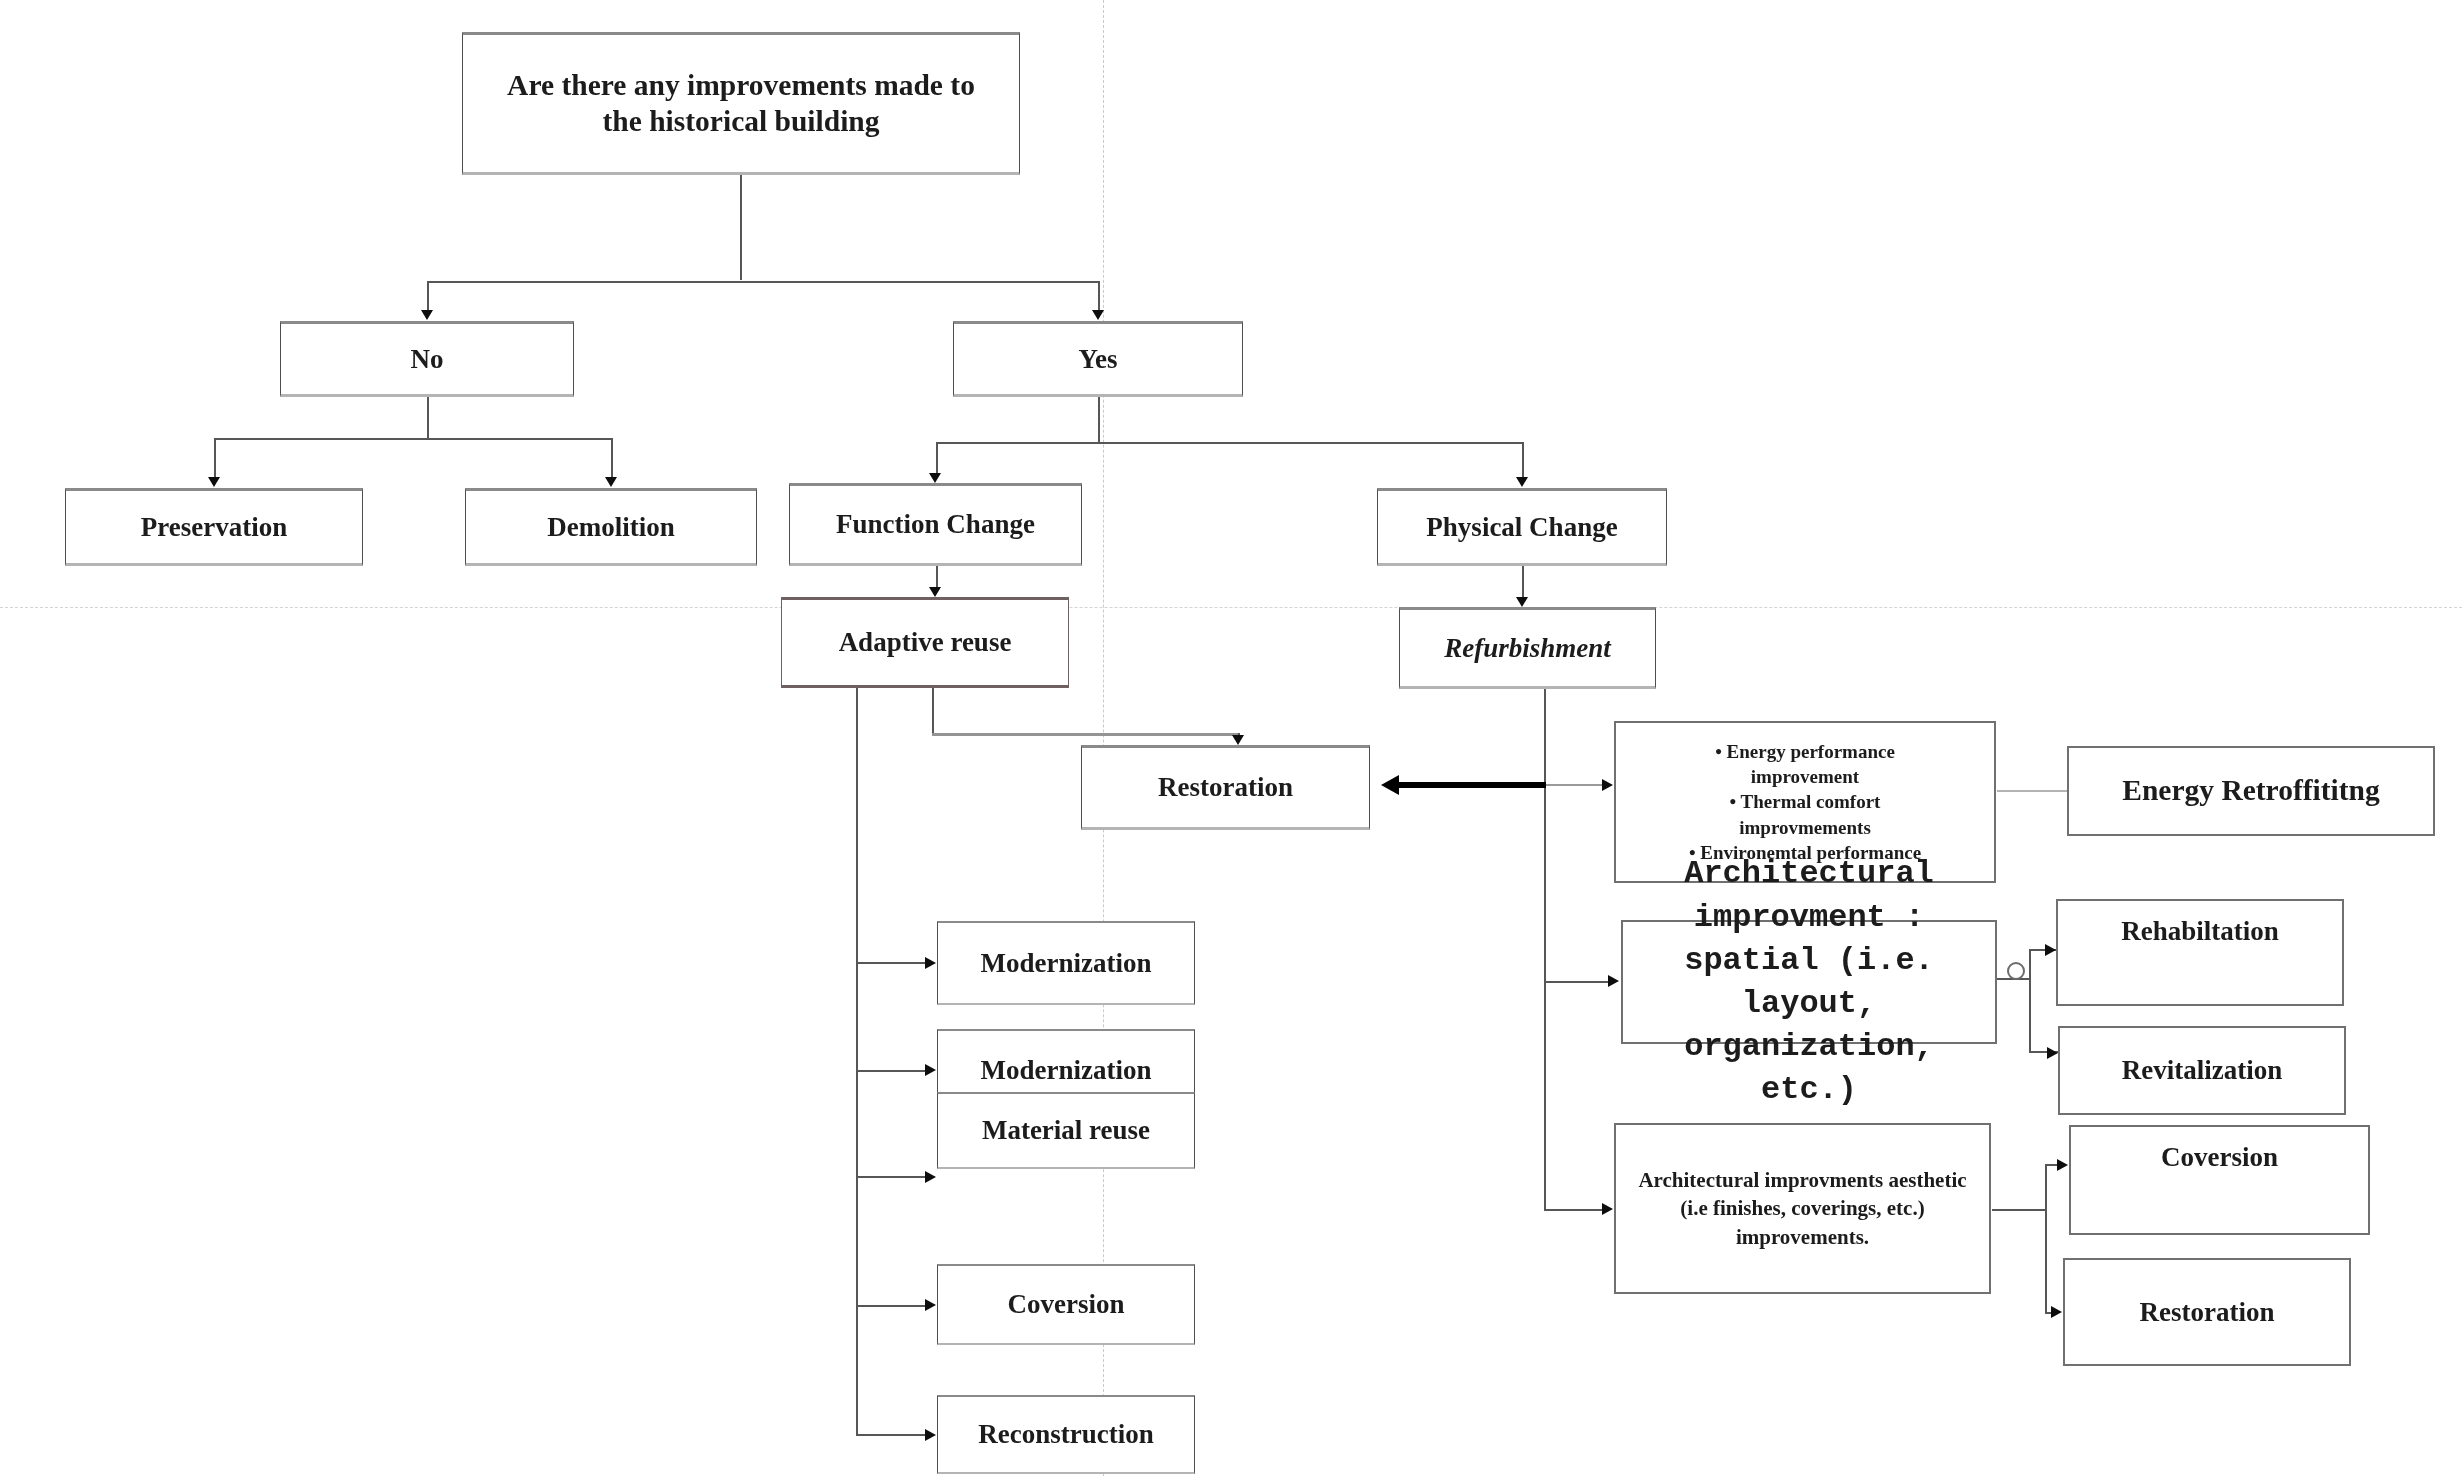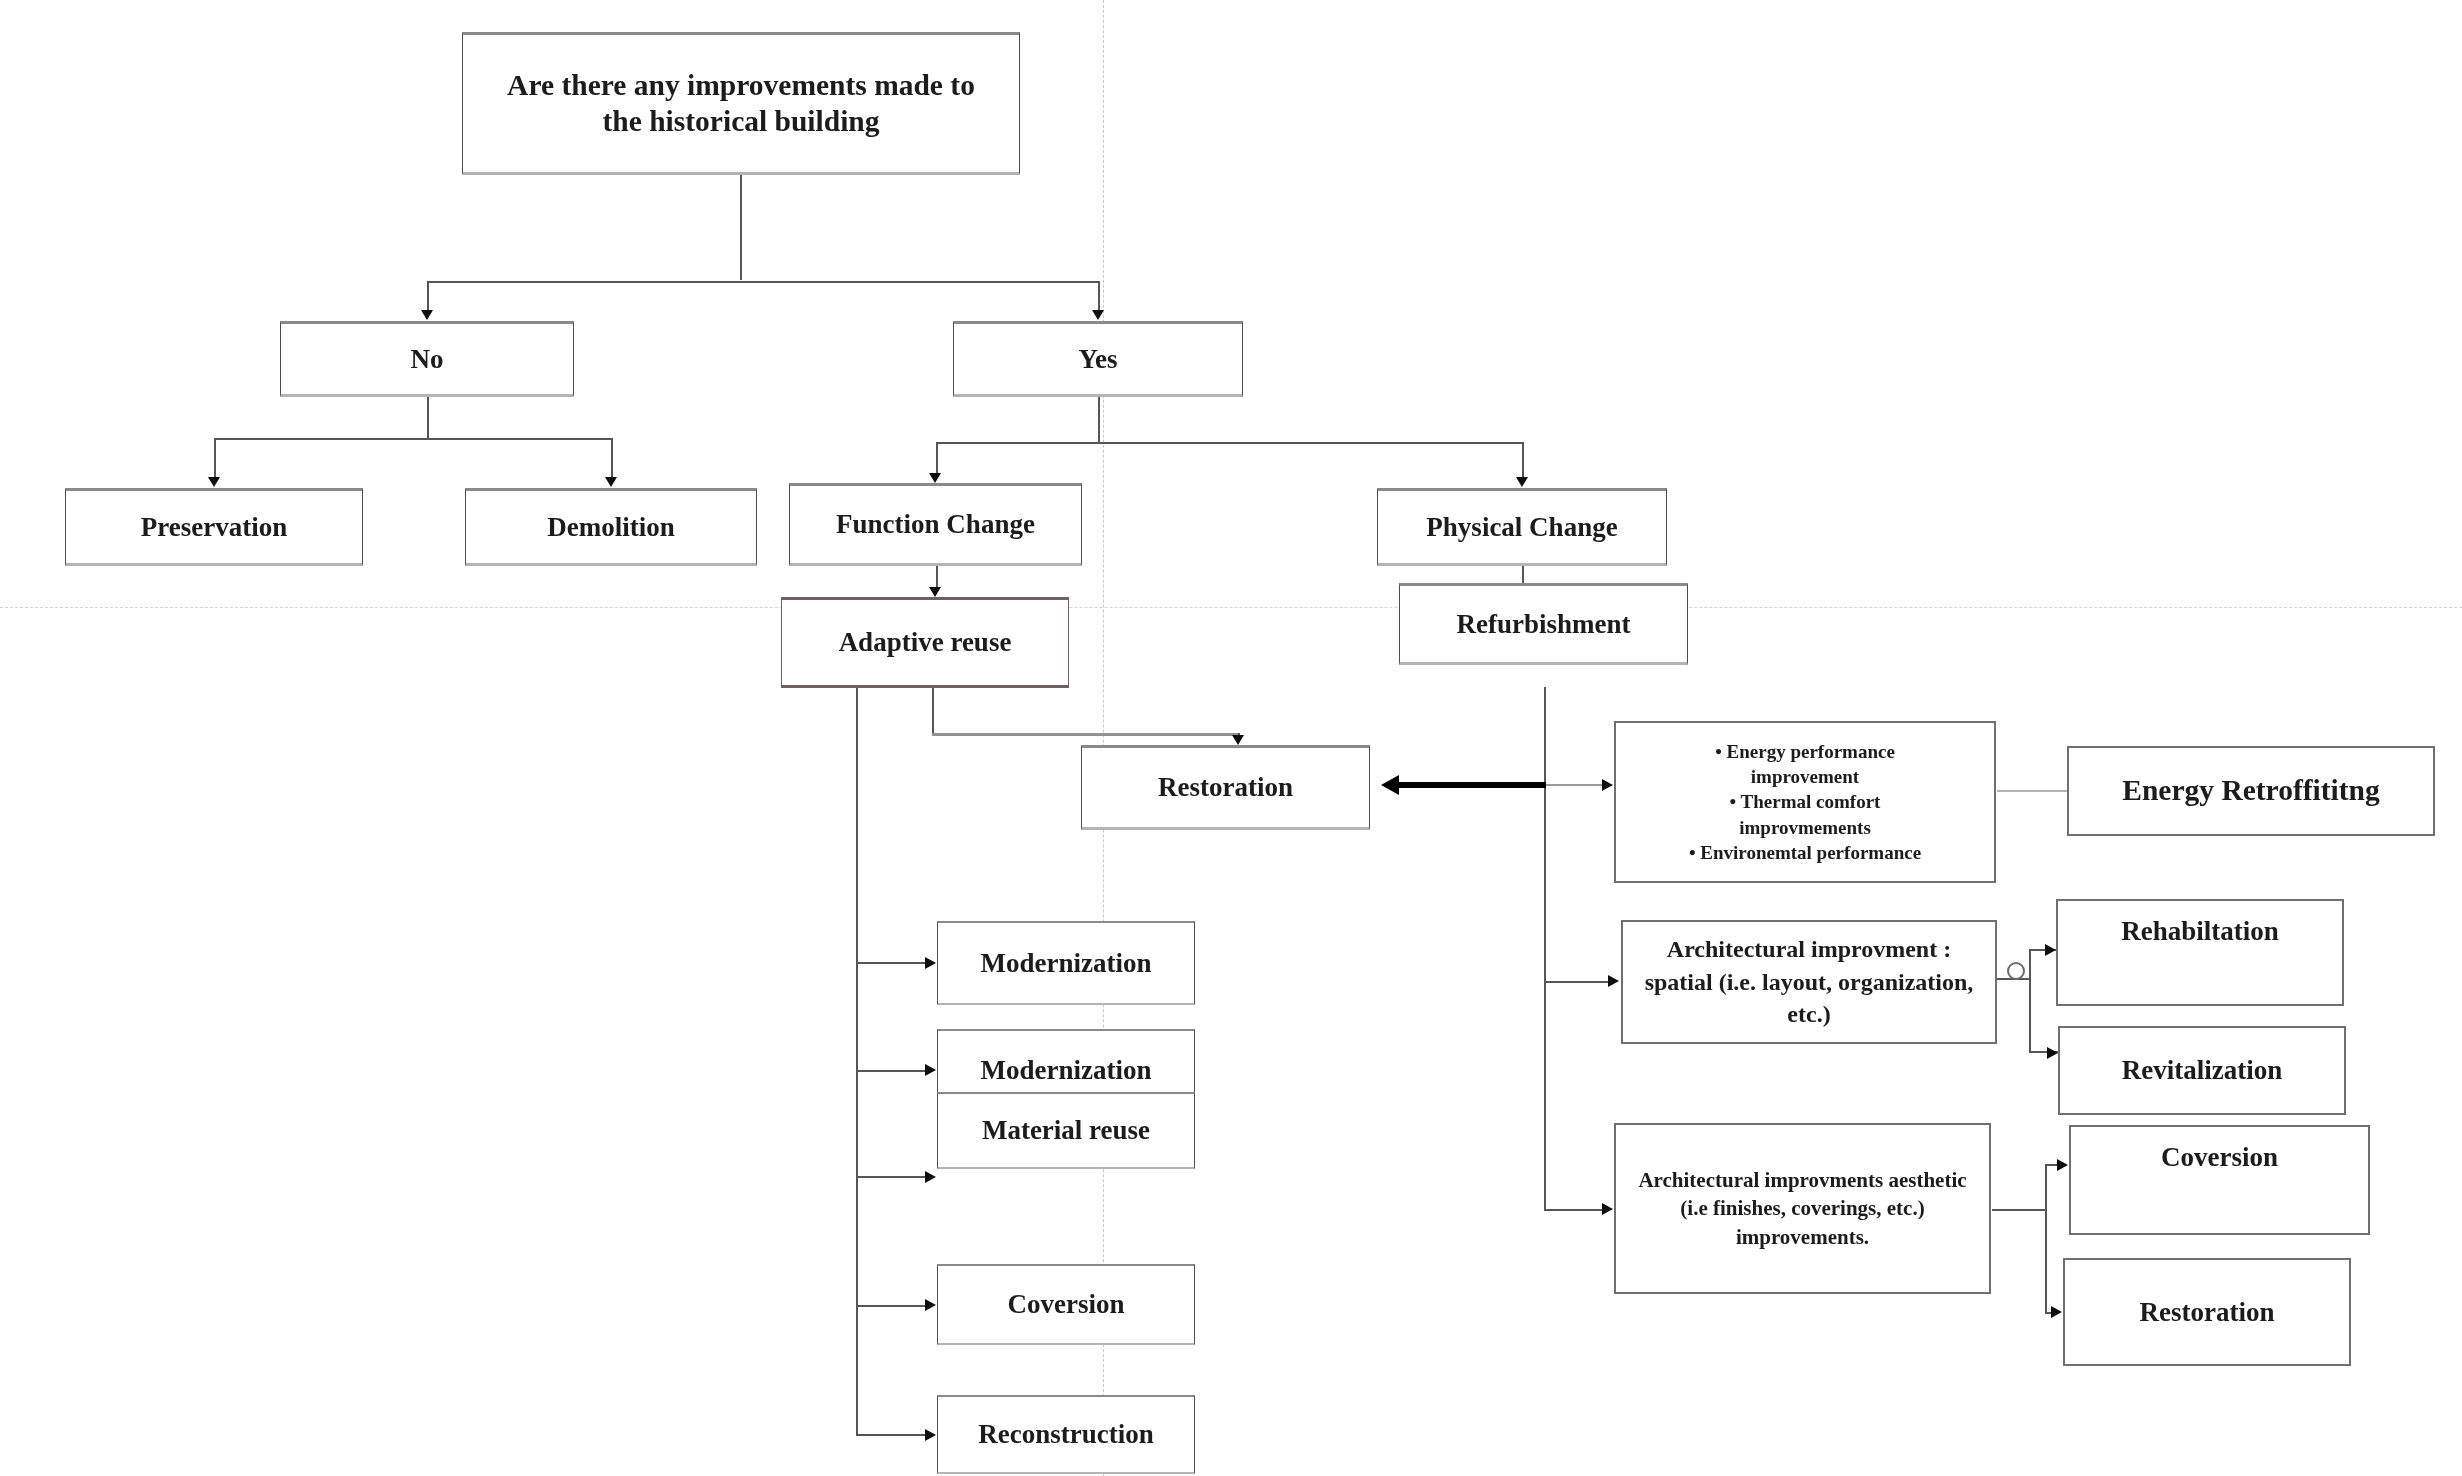--- a/index.html
+++ b/index.html
@@ -30,21 +30,21 @@
 
   
   .node{position:absolute;background:#ffffff;border:1.4px solid #4e4e4e;
         border-top:3.4px solid #8a8a8a;border-bottom:3.4px solid #b4b4b4;
         display:flex;align-items:center;justify-content:center;text-align:center;
         font-weight:bold;font-size:27px;line-height:1.2;z-index:4;box-sizing:border-box;
         padding:4.1px 12.3px;}
   .node.big{font-size:29.5px;}
   .node.thin{border:2.1px solid #707070;}
   .node.top-text{align-items:flex-start;padding-top:13.7px;}
-  .node.sans{font-family:Liberation Serif, serif;font-size:24px;line-height:1.35;align-items:center;}
+  .node.sans{font-family:Liberation Mono, monospace;font-size:32px;line-height:1.35;align-items:center;}
   .node.serif-small{font-size:21px;line-height:1.35;}
   .bullets{flex-direction:column;justify-content:center;font-size:19px;line-height:1.32;}
   .bullet-item{max-width:274px;margin:0 auto;}
 </style>
 </head>
 <body>
 
 <div class="stage">
 
   <div class="guide-v" style="left:1103px;"></div>
@@ -147,21 +147,21 @@
     </div>
 
   <div class="node" style="left:1377px;top:488px;width:290px;height:78px;">
       <span>Physical Change</span>
     </div>
 
   <div class="node" style="left:781px;top:597px;width:288px;height:91px;border-color:#6f6161;">
       <span>Adaptive reuse</span>
     </div>
 
-  <div class="node" style="left:1399px;top:583px;width:289px;height:82px;">
+  <div class="node" style="left:1399px;top:607px;width:257px;height:82px;font-style:italic;">
       <span>Refurbishment</span>
     </div>
 
   <div class="node" style="left:1081px;top:745px;width:289px;height:85px;">
       <span>Restoration</span>
     </div>
 
   <div class="node thin bullets" style="left:1614px;top:721px;width:382px;height:162px;">
     <div class="bullet-item">• Energy performance improvement</div>
     <div class="bullet-item">• Thermal comfort improvmements</div>

